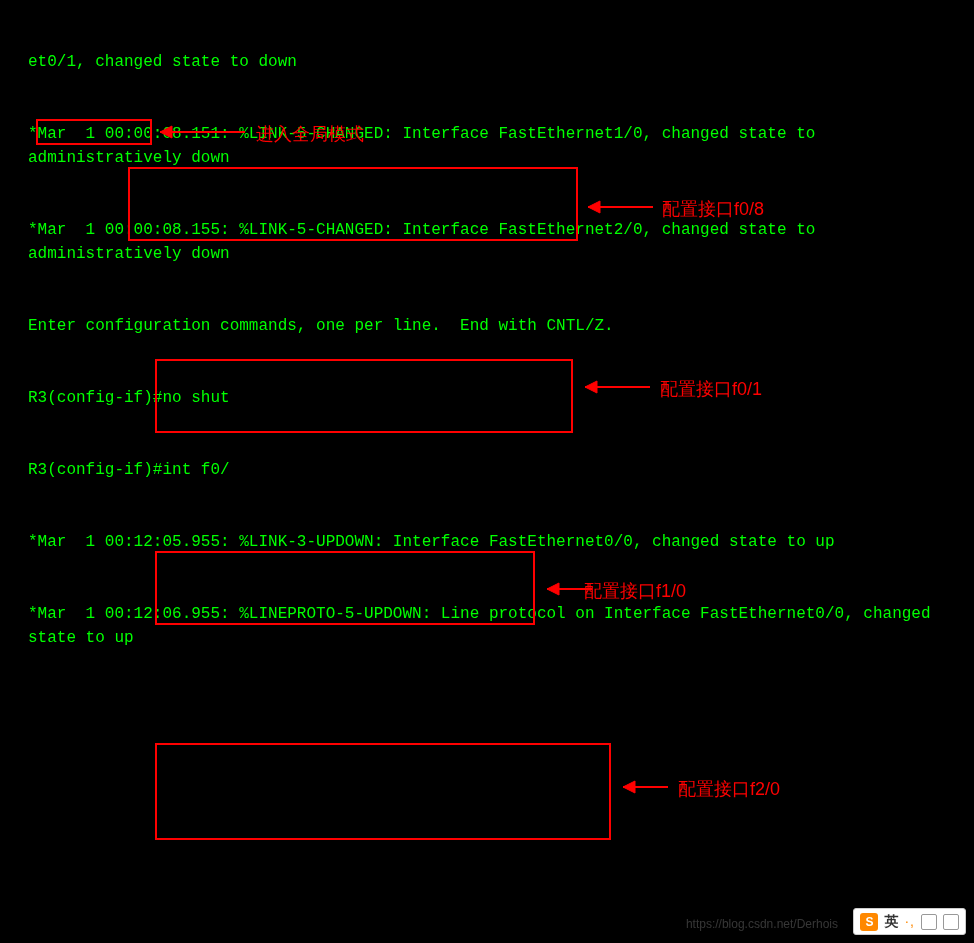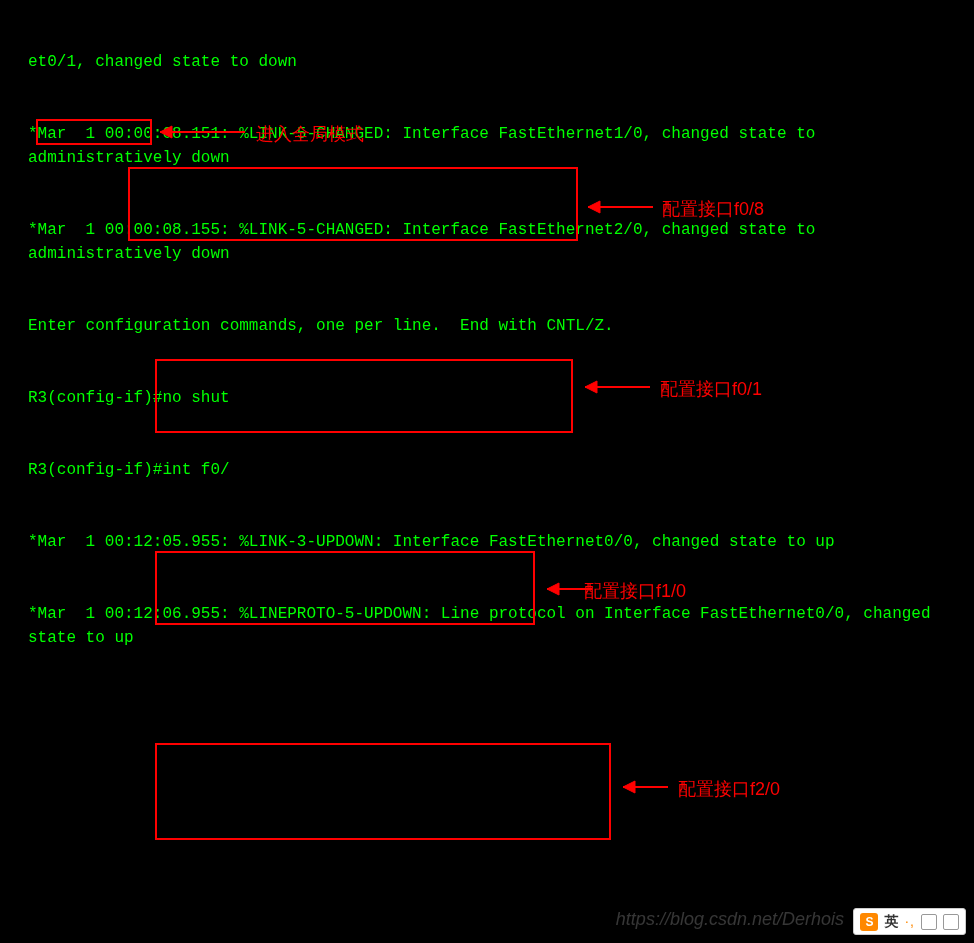--- a/index.html
+++ b/index.html
@@ -44,25 +44,24 @@
       position: absolute;
       color: #ff0000;
       font-family: 'SimSun', 'Microsoft YaHei', sans-serif;
       font-size: 18px;
       pointer-events: none;
       white-space: nowrap;
     }
     .watermark {
       position: absolute;
       bottom: 10px;
-      right: 130px;
+      right: 136px;
       color: rgba(180,180,180,0.3);
-      font-size: 18px;
+      font-size: 12px;
       font-family: sans-serif;
-      font-style: italic;
     }
     .ime-bar {
       position: absolute;
       bottom: 8px;
       right: 8px;
       background: #fff;
       border: 1px solid #ccc;
       border-radius: 3px;
       padding: 2px 6px;
       display: flex;

